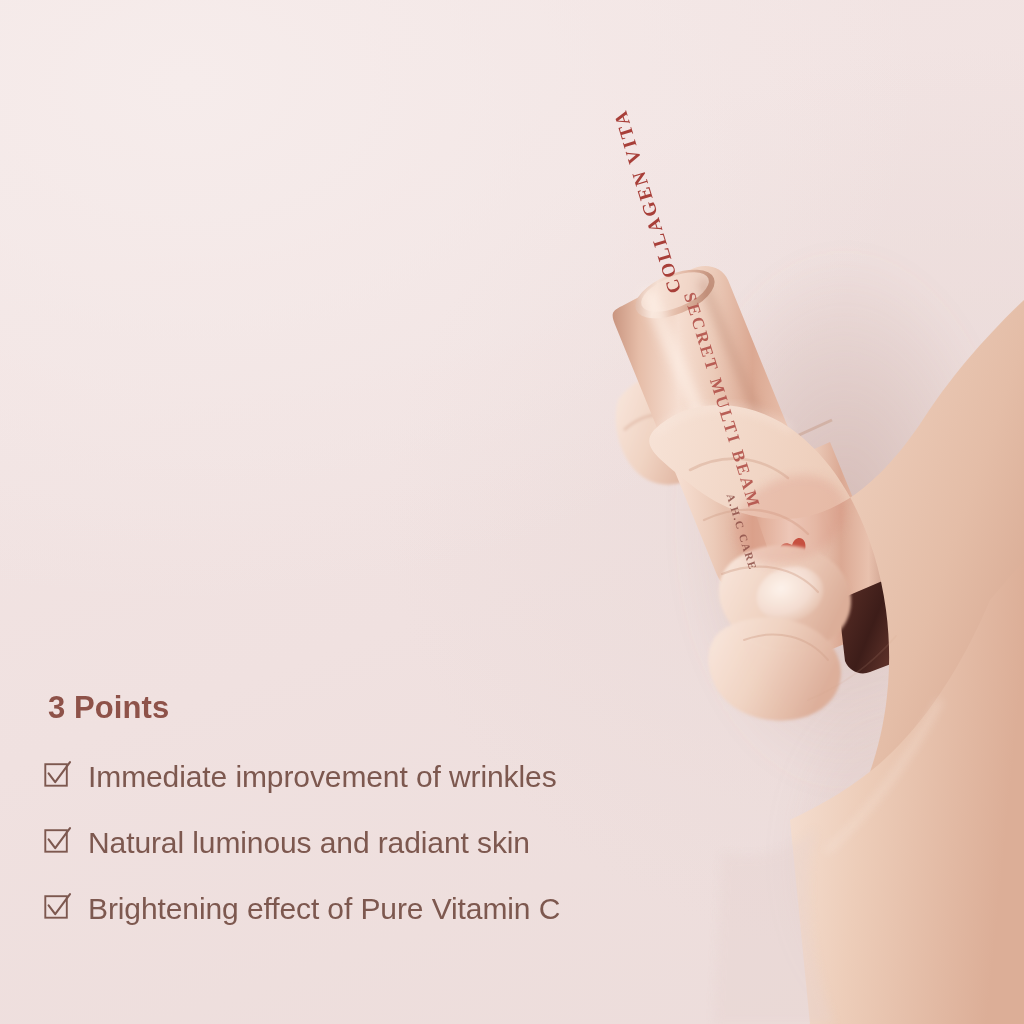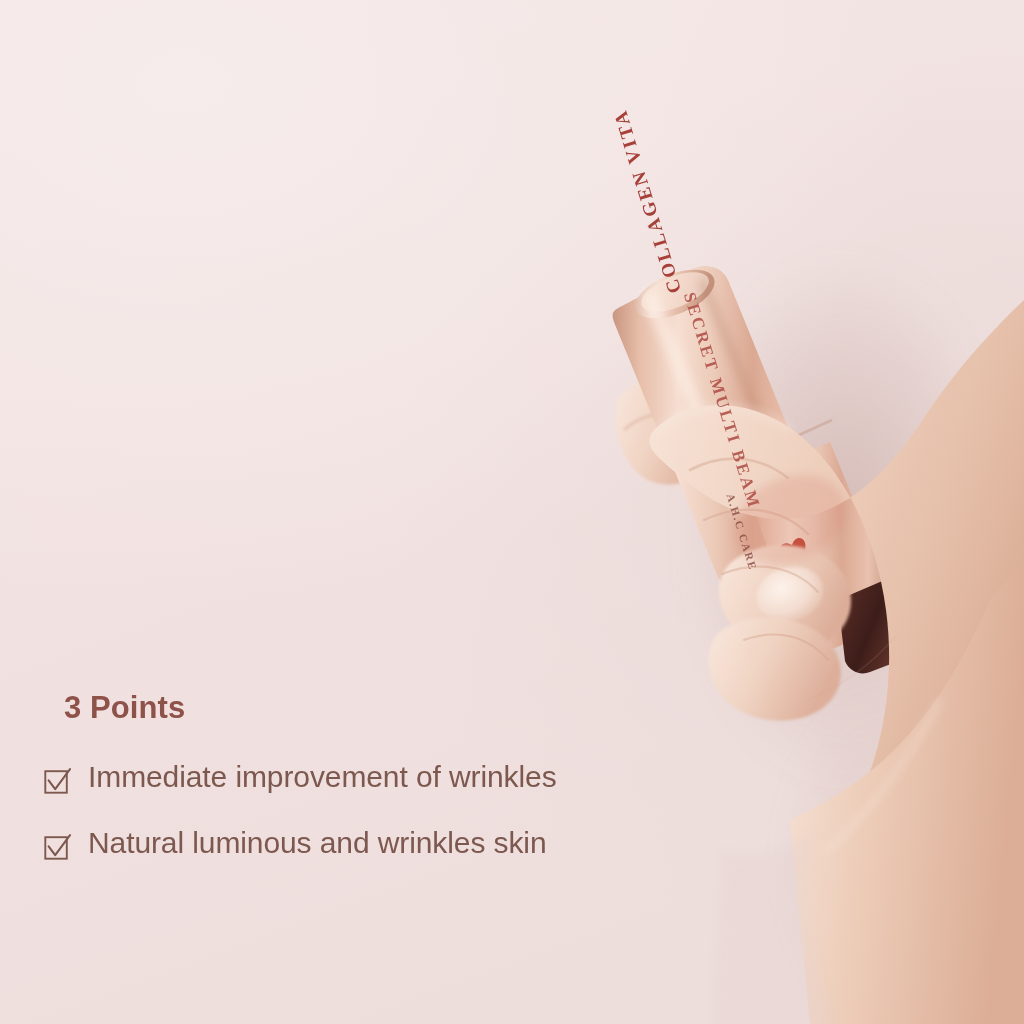--- a/index.html
+++ b/index.html
@@ -61,29 +61,29 @@
   }
 
   
   .points-block {
     position: absolute;
     left: 44px;
     top: 690px;
     width: 770px;
   }
   .points-title {
-    margin: 0 0 34px 20px;
+    margin: 0 0 34px 4px;
     font-size: 31px;
     font-weight: 700;
     letter-spacing: 0.1px;
     color: #8e5249;
   }
   .point-row {
     display: flex;
-    align-items: flex-end;
+    align-items: flex-start;
     gap: 17px;
     margin-bottom: 32px;
   }
   .point-row:last-child { margin-bottom: 0; }
 
   .check-icon {
     position: relative;
     flex: 0 0 auto;
     width: 27px;
     height: 27px;
@@ -334,18 +334,27 @@
       <span class="point-label">Immediate improvement of wrinkles</span>
     </div>
 
     <div class="point-row">
       <span class="check-icon">
         <svg width="27" height="27" viewBox="0 0 27 27" xmlns="http://www.w3.org/2000/svg">
           <rect x="1.3" y="4.2" width="21.5" height="21.5" fill="none" stroke="#7d584f" stroke-width="1.9"></rect>
           <path d="M 4.6 13.4 L 11.2 22.2 L 26 2.2" fill="none" stroke="#7d584f" stroke-width="2.1" stroke-linecap="round" stroke-linejoin="round"></path>
         </svg>
       </span>
-      <span class="point-label">Natural luminous and wrinkles skin</span>
+      <span class="point-label">Natural luminous and radiant skin</span>
     </div>
 
+    <div class="point-row">
+      <span class="check-icon">
+        <svg width="27" height="27" viewBox="0 0 27 27" xmlns="http://www.w3.org/2000/svg">
+          <rect x="1.3" y="4.2" width="21.5" height="21.5" fill="none" stroke="#7d584f" stroke-width="1.9"></rect>
+          <path d="M 4.6 13.4 L 11.2 22.2 L 26 2.2" fill="none" stroke="#7d584f" stroke-width="2.1" stroke-linecap="round" stroke-linejoin="round"></path>
+        </svg>
+      </span>
+      <span class="point-label">Brightening effect of Pure Vitamin C</span>
+    </div>
   </div>
 
 </div>
 
 </body></html>

